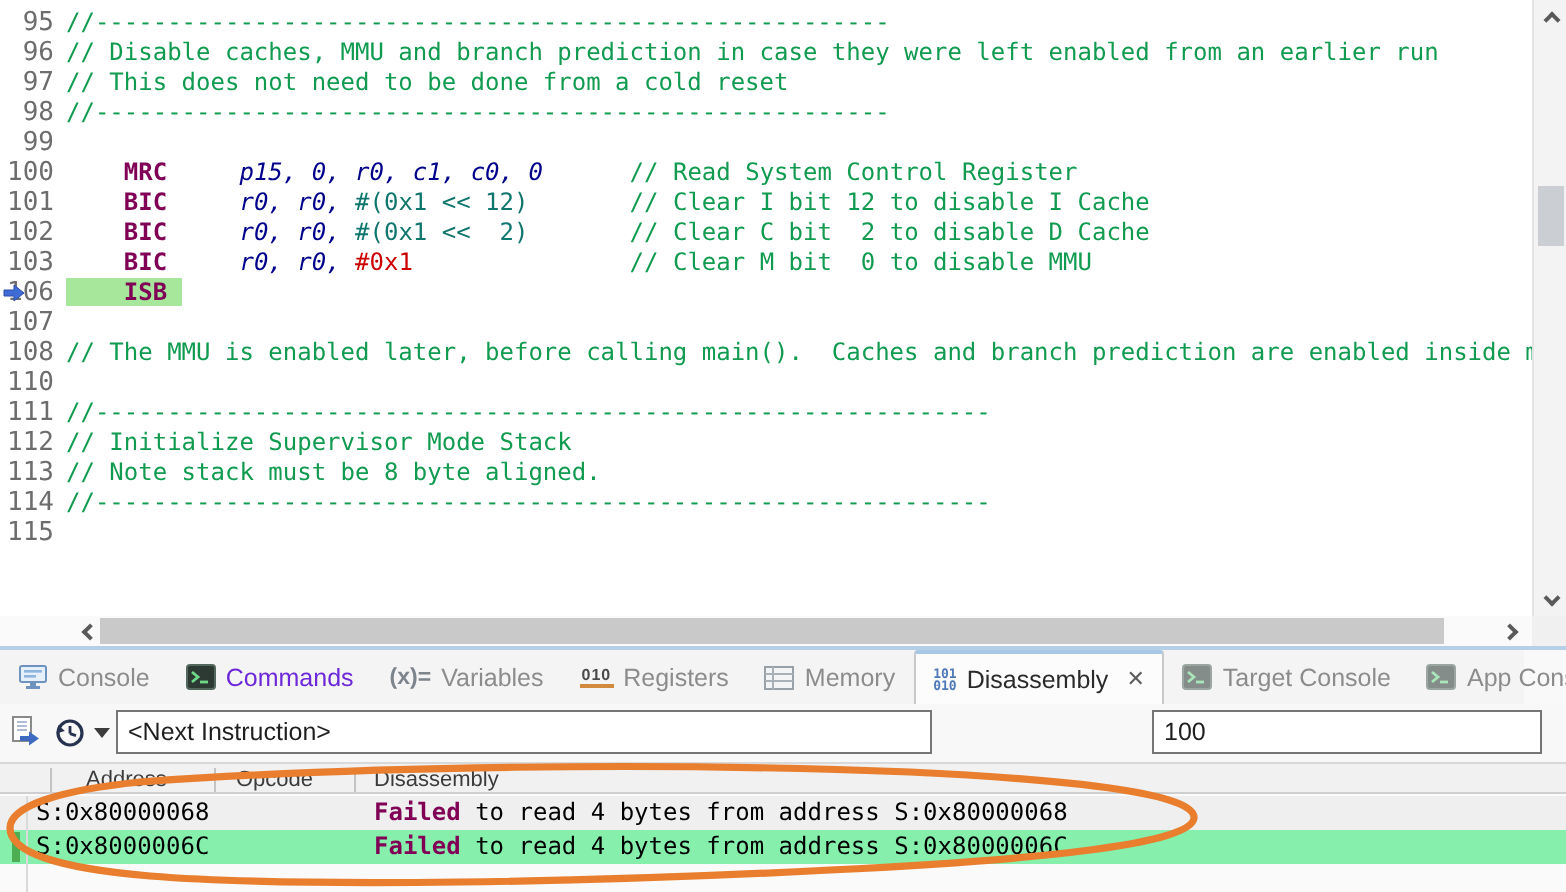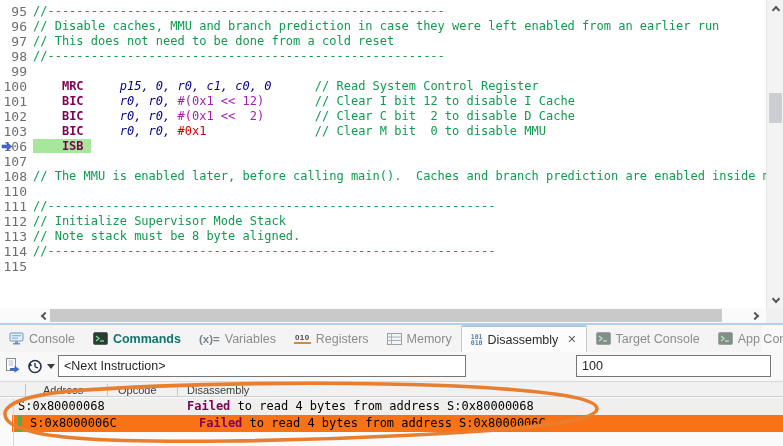--- a/index.html
+++ b/index.html
@@ -9,21 +9,21 @@
 
   
   .editor { position:absolute; left:0; top:0; width:766px; height:308px; background:#fff; overflow:hidden; padding-top:4px; }
   .code-line { height:15px; line-height:15px; white-space:pre; position:relative; font-family:"DejaVu Sans Mono", monospace; font-size:12px; }
   .code-line .num { display:inline-block; width:27px; text-align:right; color:#6d6d6d; font-size:13px; vertical-align:top; }
   .code-line .code-text { margin-left:6px; white-space:pre; }
   .cur-arrow { position:absolute; left:1px; top:2px; width:12px; height:11px; }
   .cmt { color:#109B50; }
   .op  { color:#7F0055; font-weight:bold; }
   .opr { color:#00008B; font-style:italic; }
-  .imm { color:#a21caf;margin-top:16px; }
+  .imm { color:#0f766e;margin-top:16px; }
   .red { color:#CC0000; }
   .hl  { background:#A6E79C; }
 
   
   .vscroll { position:absolute; right:0; top:0; width:17px; height:308px; background:#F3F3F3; border-left:1px solid #E4E4E4; }
   .vthumb { position:absolute; left:2px; width:13px; top:93px; height:30px; background:#CBCED3; }
   .sb-btn { position:absolute; left:0; width:17px; height:16px; display:flex; align-items:center; justify-content:center; }
   .chev { width:6px; height:6px; border-right:2px solid #5A5A5A; border-bottom:2px solid #5A5A5A; }
   .chev.up { transform:rotate(-135deg); margin-top:3px; }
   .chev.down { transform:rotate(45deg); margin-bottom:3px; }
@@ -36,21 +36,21 @@
   .hs-left { position:absolute; left:36px; top:0; width:14px; height:15px; display:flex; align-items:center; justify-content:center; background:#FAFAFA; }
   .hs-right { position:absolute; left:748px; top:0; width:16px; height:15px; display:flex; align-items:center; justify-content:center; background:#FAFAFA; }
   .corner { position:absolute; left:766px; top:308px; width:17px; height:15px; background:#F0F0F0; }
   .panel-sep { position:absolute; left:0; top:323px; width:783px; height:2px; background:#B6CFE9; }
 
   
   .bottom { position:absolute; left:0; top:325px; width:783px; height:121px; background:#F9F9F9; }
   .tabbar { position:absolute; left:0; top:0; width:762px; height:27px; background:#F4F4F5; display:flex; align-items:stretch; }
   .tab { display:flex; align-items:center; gap:5px; padding:0 9px; color:#8C8C8C; font-size:12.5px; cursor:default; }
   .tab .tlabel { white-space:nowrap; }
-  .tab.bold .tlabel { font-weight:bold; color:#0f766e; }
+  .tab.bold .tlabel { font-weight:normal; color:#6d28d9; }
   .tab.selected { background:#FCFCFC; border:1px solid #C8C8C8; border-top:2px solid #A9C7E6; border-bottom:none; border-radius:2px 2px 0 0; color:#2B2B2B; }
   .ticon { display:inline-flex; align-items:center; justify-content:center; }
   .txticon { font-size:11.5px; color:#7D848C; font-weight:bold; letter-spacing:0; }
   .regicon { font-size:8px; font-weight:bold; color:#4A4A4A; border-bottom:2px solid #D28A3C; line-height:9px; letter-spacing:.5px; padding:0 1px; }
   .disicon { display:inline-block; font-family:"DejaVu Sans Mono",monospace; font-size:6.5px; font-weight:bold; color:#4F7AB8; line-height:6px; text-align:center; }
   .closex { font-size:11px; color:#5F5F5F; margin-left:4px; }
   .dim { opacity:.55; }
 
   
   .dtoolbar { position:absolute; left:0; top:27px; width:783px; height:29px; background:#F8F8F8; }
@@ -64,21 +64,21 @@
 
   
   .dtable { position:absolute; left:0; top:56px; width:783px; height:65px; background:#FAFAFA; }
   .thead { position:absolute; left:0; top:0; width:783px; height:16px; background:#F1F1F1; border-top:1px solid #D9D9D9; border-bottom:1px solid #CFCFCF; font-size:11px; color:#3C3C3C; }
   .thead .hcell { position:absolute; top:2px; }
   .h-addr { left:43px; } .h-opc { left:118px; } .h-dis { left:187px; }
   .htick { position:absolute; top:2px; width:1px; height:12px; background:#C4C4C4; }
   .tk1 { left:25px; } .tk2 { left:107px; } .tk3 { left:177px; }
   .tbody { position:absolute; left:0; top:17px; width:783px; }
   .trow { position:relative; height:17px; line-height:17px; font-family:"DejaVu Sans Mono",monospace; font-size:12px; color:#000; background:#EFEFEF; white-space:pre; }
-  .trow.selected { background:#f97316;margin-left:12px; }
+  .trow.selected { background:#86efac; }
   .trow .addr { position:absolute; left:18px; }
   .trow .dis { position:absolute; left:187px; }
   .failed { color:#7F0055; font-weight:bold; }
   .marker { position:absolute; left:6px; top:1px; width:4px; height:15px; background:#4DAE51; }
   .markercol { position:absolute; left:13px; top:17px; width:1px; height:48px; background:#DADADA; }
 
   
   .annotation { position:absolute; left:0; top:0; width:783px; height:446px; pointer-events:none; }
 </style>
 </head>

